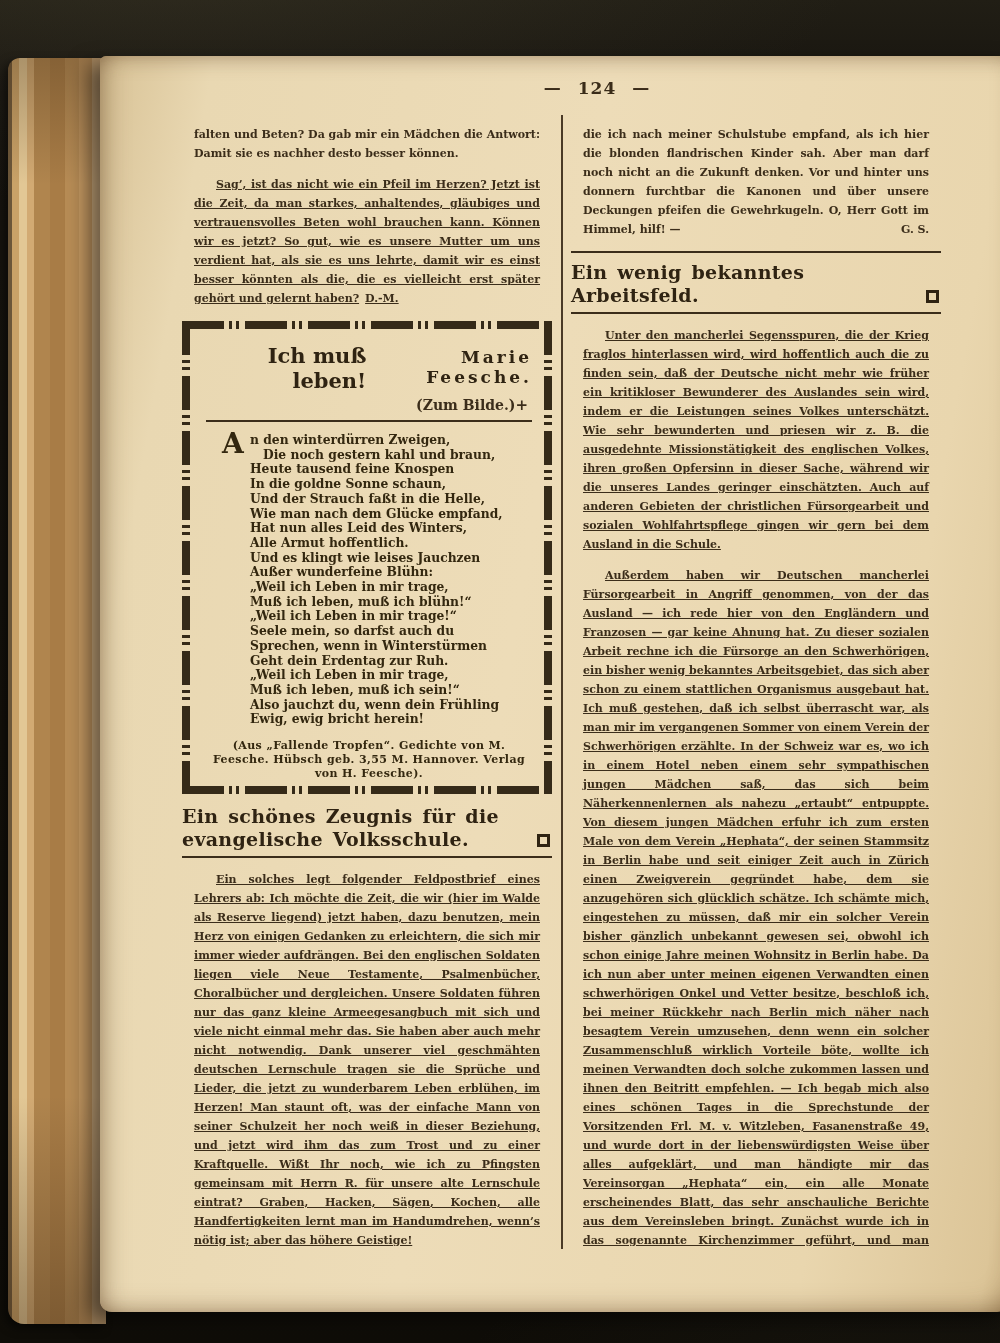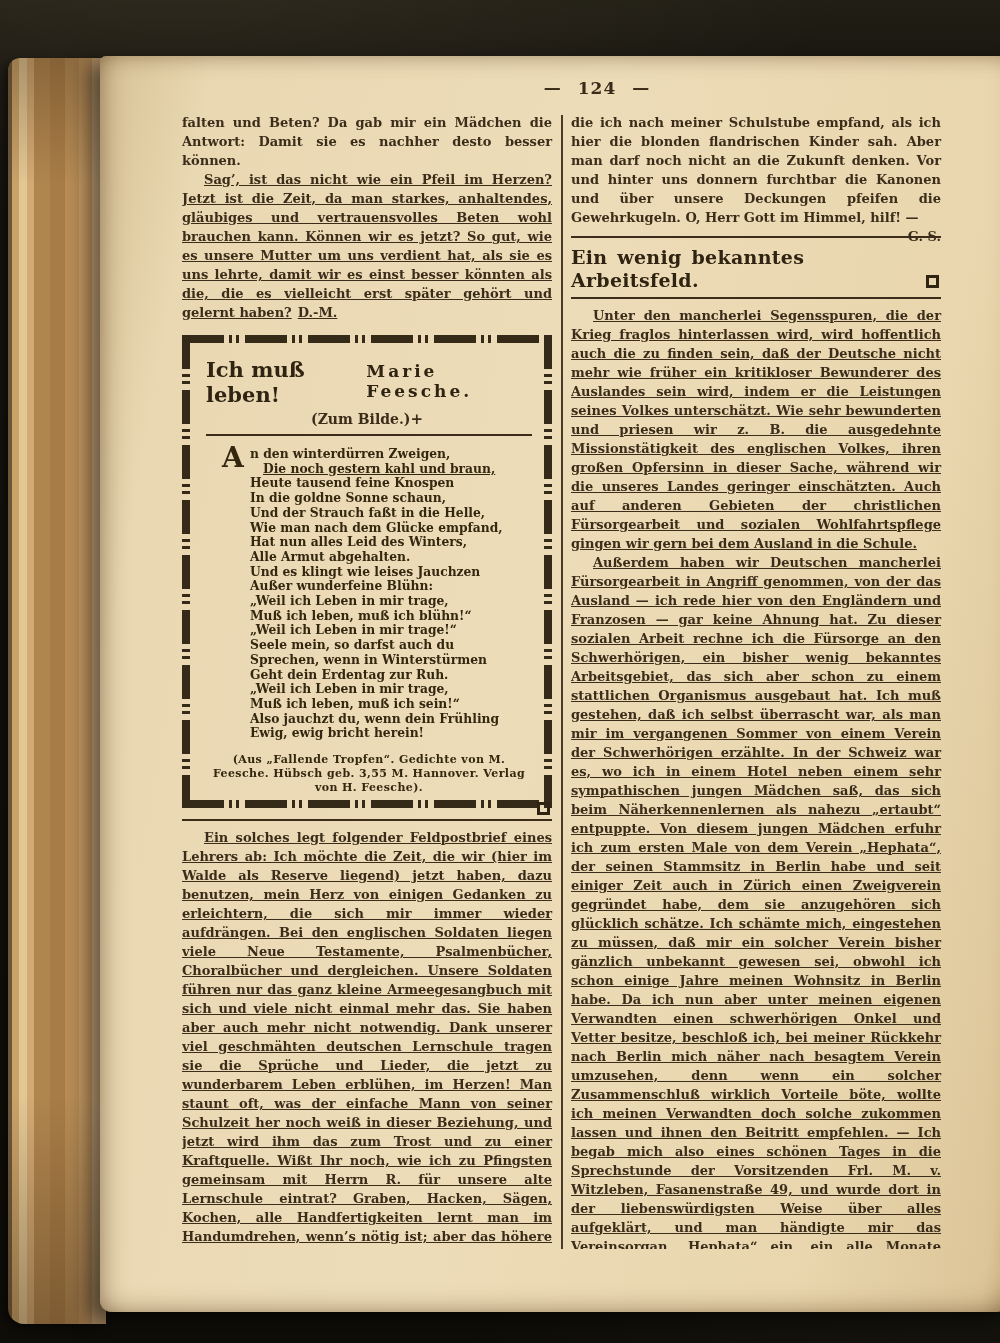--- a/index.html
+++ b/index.html
@@ -36,46 +36,46 @@
       inset 16px 0 26px -14px rgba(96,66,34,.55),
       inset -18px -12px 28px -16px rgba(92,62,30,.6),
       inset 0 14px 22px -14px rgba(96,66,34,.4);
     padding:18px 12px 0 82px;box-sizing:border-box;
   }
   .page-head{ text-align:center; font-weight:700; color:#3a2c19; font-size:17px; letter-spacing:1px; margin-top:4px;}
   .page-head .dash{margin:0 16px;}
   .columns{display:flex;margin-top:15px;height:1136px;overflow:hidden;}
   .col{width:370px;color:#3b2d1a;}
   .divider{width:2px;background:#4a3a26;margin:2px 8px 0 9px;}
-  p.body{margin:0;text-align:justify;font-size:13px;line-height:19px;font-weight:700;color:#3b2d1a;}
+  p.body{margin:12px;text-align:justify;font-size:11px;line-height:19px;font-weight:700;color:#3b2d1a;}
   p.indent{text-indent:22px;text-decoration:underline;}
   .sig-inline{padding-left:6px;white-space:nowrap;}
   .sig-right{float:right;font-weight:700;padding-left:12px;}
   .rule{height:2px;background:#3b2d1a;margin:5px 0 7px;}
   h1.article-title{position:relative;margin:9px 0 3px;padding-right:20px;font-size:19px;line-height:23px;font-weight:700;color:#2f2312;letter-spacing:.3px;word-spacing:3px;}
   .square-marker{position:absolute;right:2px;bottom:4px;width:7px;height:7px;border:3px solid #2f2312;background:transparent;}
   
   .poem-box{position:relative;margin:13px 0 11px;padding:22px 20px 13px 24px;}
   .pb-h{position:absolute;left:0;right:0;height:8px;
     background:repeating-linear-gradient(90deg,#352a18 0 42px,transparent 42px 47px,#352a18 47px 50px,transparent 50px 54px,#352a18 54px 57px,transparent 57px 63px);}
   .pb-top{top:0}.pb-bottom{bottom:0}
   .pb-v{position:absolute;top:0;bottom:0;width:8px;
     background:repeating-linear-gradient(180deg,#352a18 0 34px,transparent 34px 39px,#352a18 39px 42px,transparent 42px 46px,#352a18 46px 49px,transparent 49px 55px);}
   .pb-left{left:0}.pb-right{right:0}
-  .poem-head{display:flex;justify-content:space-between;align-items:baseline;}
+  .poem-head{display:flex;justify-content:space-between;align-items:baseline;text-align:right;}
   .poem-title{margin:0;font-size:21px;font-weight:800;color:#2f2312;}
   .poem-author{font-size:17px;font-weight:700;letter-spacing:3px;color:#2f2312;}
-  .poem-sub{display:flex;justify-content:center;align-items:baseline;margin-top:3px;}
+  .poem-sub{display:flex;justify-content:flex-end;align-items:baseline;margin-top:3px;}
   .poem-subtitle{font-size:14px;font-weight:700;}
   .poem-cross{font-size:15px;font-weight:800;padding-right:4px;}
   .poem-rule{height:2px;background:#3b2d1a;margin:6px 0 11px;}
   .poem-body{position:relative;padding-left:44px;font-size:12.3px;line-height:14.7px;font-weight:700;color:#33270f;}
   .drop-cap{position:absolute;left:16px;top:-3px;font-size:28px;line-height:28px;font-weight:800;}
   .poem-line{white-space:nowrap;}
-  .poem-line.hang{padding-left:13px;text-decoration:underline;}
+  .poem-line.hang{padding-left:13px;}
   .poem-note{margin-top:12px;text-align:center;font-size:11px;line-height:14px;font-weight:700;letter-spacing:.4px;color:#33270f;}
 </style>
 </head>
 <body>
 
 <div class="stage">
   <div class="page-stack"></div>
   <div class="page-strip-right"></div>
 
   <div class="page">
@@ -108,39 +108,39 @@
 
           <div class="poem-body">
             <span class="drop-cap">A</span>
             <div class="poem-line">n den winterdürren Zweigen,</div>
             <div class="poem-line hang">Die noch gestern kahl und braun,</div>
             <div class="poem-line">Heute tausend feine Knospen</div>
             <div class="poem-line">In die goldne Sonne schaun,</div>
             <div class="poem-line">Und der Strauch faßt in die Helle,</div>
             <div class="poem-line">Wie man nach dem Glücke empfand,</div>
             <div class="poem-line">Hat nun alles Leid des Winters,</div>
-            <div class="poem-line">Alle Armut abgehalten.</div>
+            <div class="poem-line">Alle Armut hoffentlich.</div>
             <div class="poem-line">Und es klingt wie leises Jauchzen</div>
             <div class="poem-line">Außer wunderfeine Blühn:</div>
             <div class="poem-line">„Weil ich Leben in mir trage,</div>
             <div class="poem-line">Muß ich leben, muß ich blühn!“</div>
             <div class="poem-line">„Weil ich Leben in mir trage!“</div>
             <div class="poem-line">Seele mein, so darfst auch du</div>
             <div class="poem-line">Sprechen, wenn in Winterstürmen</div>
             <div class="poem-line">Geht dein Erdentag zur Ruh.</div>
             <div class="poem-line">„Weil ich Leben in mir trage,</div>
             <div class="poem-line">Muß ich leben, muß ich sein!“</div>
             <div class="poem-line">Also jauchzt du, wenn dein Frühling</div>
             <div class="poem-line">Ewig, ewig bricht herein!</div>
           </div>
 
           <div class="poem-note">(Aus „Fallende Tropfen“. Gedichte von M. Feesche. Hübsch geb. 3,55 M. Hannover. Verlag von H. Feesche).</div>
         </div>
 
-        <h1 class="article-title"><span class="square-marker"></span></h1>
+        <h1 class="article-title"><span>Ein schönes Zeugnis für die evangelische Volksschule.</span><span class="square-marker"></span></h1>
         <div class="rule"></div>
         <p class="body indent">Ein solches legt folgender Feldpostbrief eines Lehrers ab: Ich möchte die Zeit, die wir (hier im Walde als Reserve liegend) jetzt haben, dazu benutzen, mein Herz von einigen Gedanken zu erleichtern, die sich mir immer wieder aufdrängen. Bei den englischen Soldaten liegen viele Neue Testamente, Psalmenbücher, Choralbücher und dergleichen. Unsere Soldaten führen nur das ganz kleine Armeegesangbuch mit sich und viele nicht einmal mehr das. Sie haben aber auch mehr nicht notwendig. Dank unserer viel geschmähten deutschen Lernschule tragen sie die Sprüche und Lieder, die jetzt zu wunderbarem Leben erblühen, im Herzen! Man staunt oft, was der einfache Mann von seiner Schulzeit her noch weiß in dieser Beziehung, und jetzt wird ihm das zum Trost und zu einer Kraftquelle. Wißt Ihr noch, wie ich zu Pfingsten gemeinsam mit Herrn R. für unsere alte Lernschule eintrat? Graben, Hacken, Sägen, Kochen, alle Handfertigkeiten lernt man im Handumdrehen, wenn’s nötig ist; aber das höhere Geistige!</p>
 
       </div>
 
       <div class="divider"></div>
 
       <div class="col">
         <p class="body"><span>die ich nach meiner Schulstube empfand, als ich hier die blonden flandrischen Kinder sah. Aber man darf noch nicht an die Zukunft denken. Vor und hinter uns donnern furchtbar die Kanonen und über unsere Deckungen pfeifen die Gewehrkugeln. O, Herr Gott im Himmel, hilf! —</span><span class="sig-right">G. S.</span></p>
 

